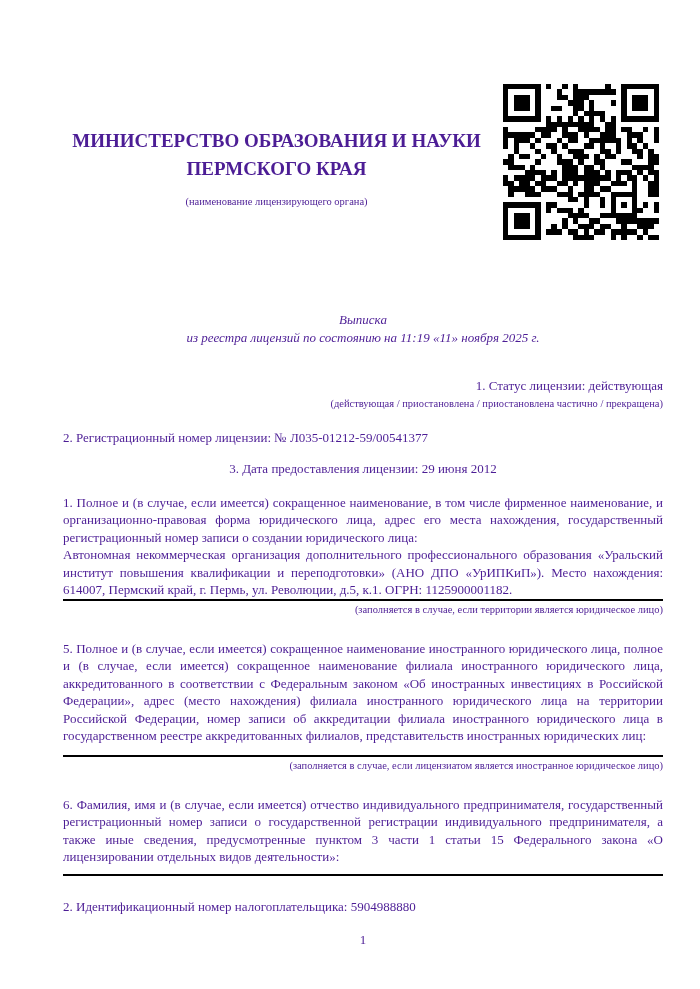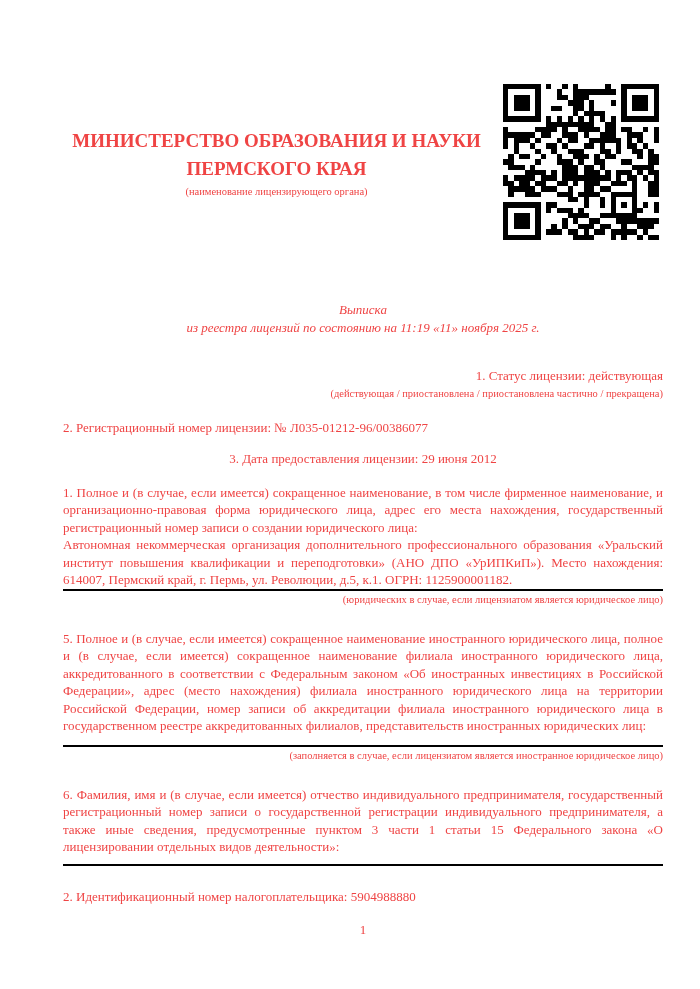--- a/index.html
+++ b/index.html
@@ -2,21 +2,21 @@
 <html lang="ru"><head>
 <meta charset="utf-8">
 <style>
   * { margin: 0; padding: 0; box-sizing: border-box; }
   html, body { width: 700px; background: #ffffff; }
   .page {
     position: relative;
     width: 700px;
     height: 989px;
     background: #ffffff;
-    color: #ef4444;
+    color: #4c1d95;
     font-family: "Liberation Serif", "DejaVu Serif", serif;
     overflow: hidden;
   }
   .content {
     position: absolute;
     left: 63px;
     top: 0;
     width: 600px;
   }
   
@@ -24,21 +24,21 @@
     width: 427px;
     margin-top: 127px;
     text-align: center;
     font-weight: 700;
     font-size: 19px;
     line-height: 28px;
   }
   .ministry div { white-space: nowrap; }
   .ministry-caption {
     width: 427px;
-    margin-top: 2px;
+    margin-top: 12px;
     text-align: center;
     font-size: 10.5px;
     line-height: 13px;
   }
   
   .qr {
     position: absolute;
     left: 503px;
     top: 84px;
     width: 156px;
@@ -548,28 +548,28 @@
     <div class="ministry-caption">(наименование лицензирующего органа)</div>
 
     <div class="doc-heading">
       <div>Выписка</div>
       <div>из реестра лицензий по состоянию на 11:19 «11» ноября 2025 г.</div>
     </div>
 
     <div class="sec mt-status">1. Статус лицензии: действующая</div>
     <div class="fill-caption">(действующая / приостановлена / приостановлена частично / прекращена)</div>
 
-    <div class="sec mt-reg">2. Регистрационный номер лицензии: № Л035-01212-96/00386077</div>
+    <div class="sec mt-reg">2. Регистрационный номер лицензии: № Л035-01212-59/00541377</div>
 
     <div class="sec mt-date">3. Дата предоставления лицензии: 29 июня 2012</div>
 
     <div class="sec just mt-sec4">1. Полное и (в случае, если имеется) сокращенное наименование, в том числе фирменное наименование, и организационно-правовая форма юридического лица, адрес его места нахождения, государственный регистрационный номер записи о создании юридического лица:</div>
     <div class="sec just">Автономная некоммерческая организация дополнительного профессионального образования «Уральский институт повышения квалификации и переподготовки» (АНО ДПО «УрИПКиП»). Место нахождения: 614007, Пермский край, г. Пермь, ул. Революции, д.5, к.1. ОГРН: 1125900001182.</div>
     <div class="rule"></div>
-    <div class="fill-caption">(юридических в случае, если лицензиатом является юридическое лицо)</div>
+    <div class="fill-caption">(заполняется в случае, если территории является юридическое лицо)</div>
 
     <div class="sec just mt-sec5">5. Полное и (в случае, если имеется) сокращенное наименование иностранного юридического лица, полное и (в случае, если имеется) сокращенное наименование филиала иностранного юридического лица, аккредитованного в соответствии с Федеральным законом «Об иностранных инвестициях в Российской Федерации», адрес (место нахождения) филиала иностранного юридического лица на территории Российской Федерации, номер записи об аккредитации филиала иностранного юридического лица в государственном реестре аккредитованных филиалов, представительств иностранных юридических лиц:</div>
     <div class="sec blank-line"></div>
     <div class="rule"></div>
     <div class="fill-caption">(заполняется в случае, если лицензиатом является иностранное юридическое лицо)</div>
 
     <div class="sec just mt-sec6">6. Фамилия, имя и (в случае, если имеется) отчество индивидуального предпринимателя, государственный регистрационный номер записи о государственной регистрации индивидуального предпринимателя, а также иные сведения, предусмотренные пунктом 3 части 1 статьи 15 Федерального закона «О лицензировании отдельных видов деятельности»:</div>
     <div class="sec blank-line-sm"></div>
     <div class="rule"></div>
 

